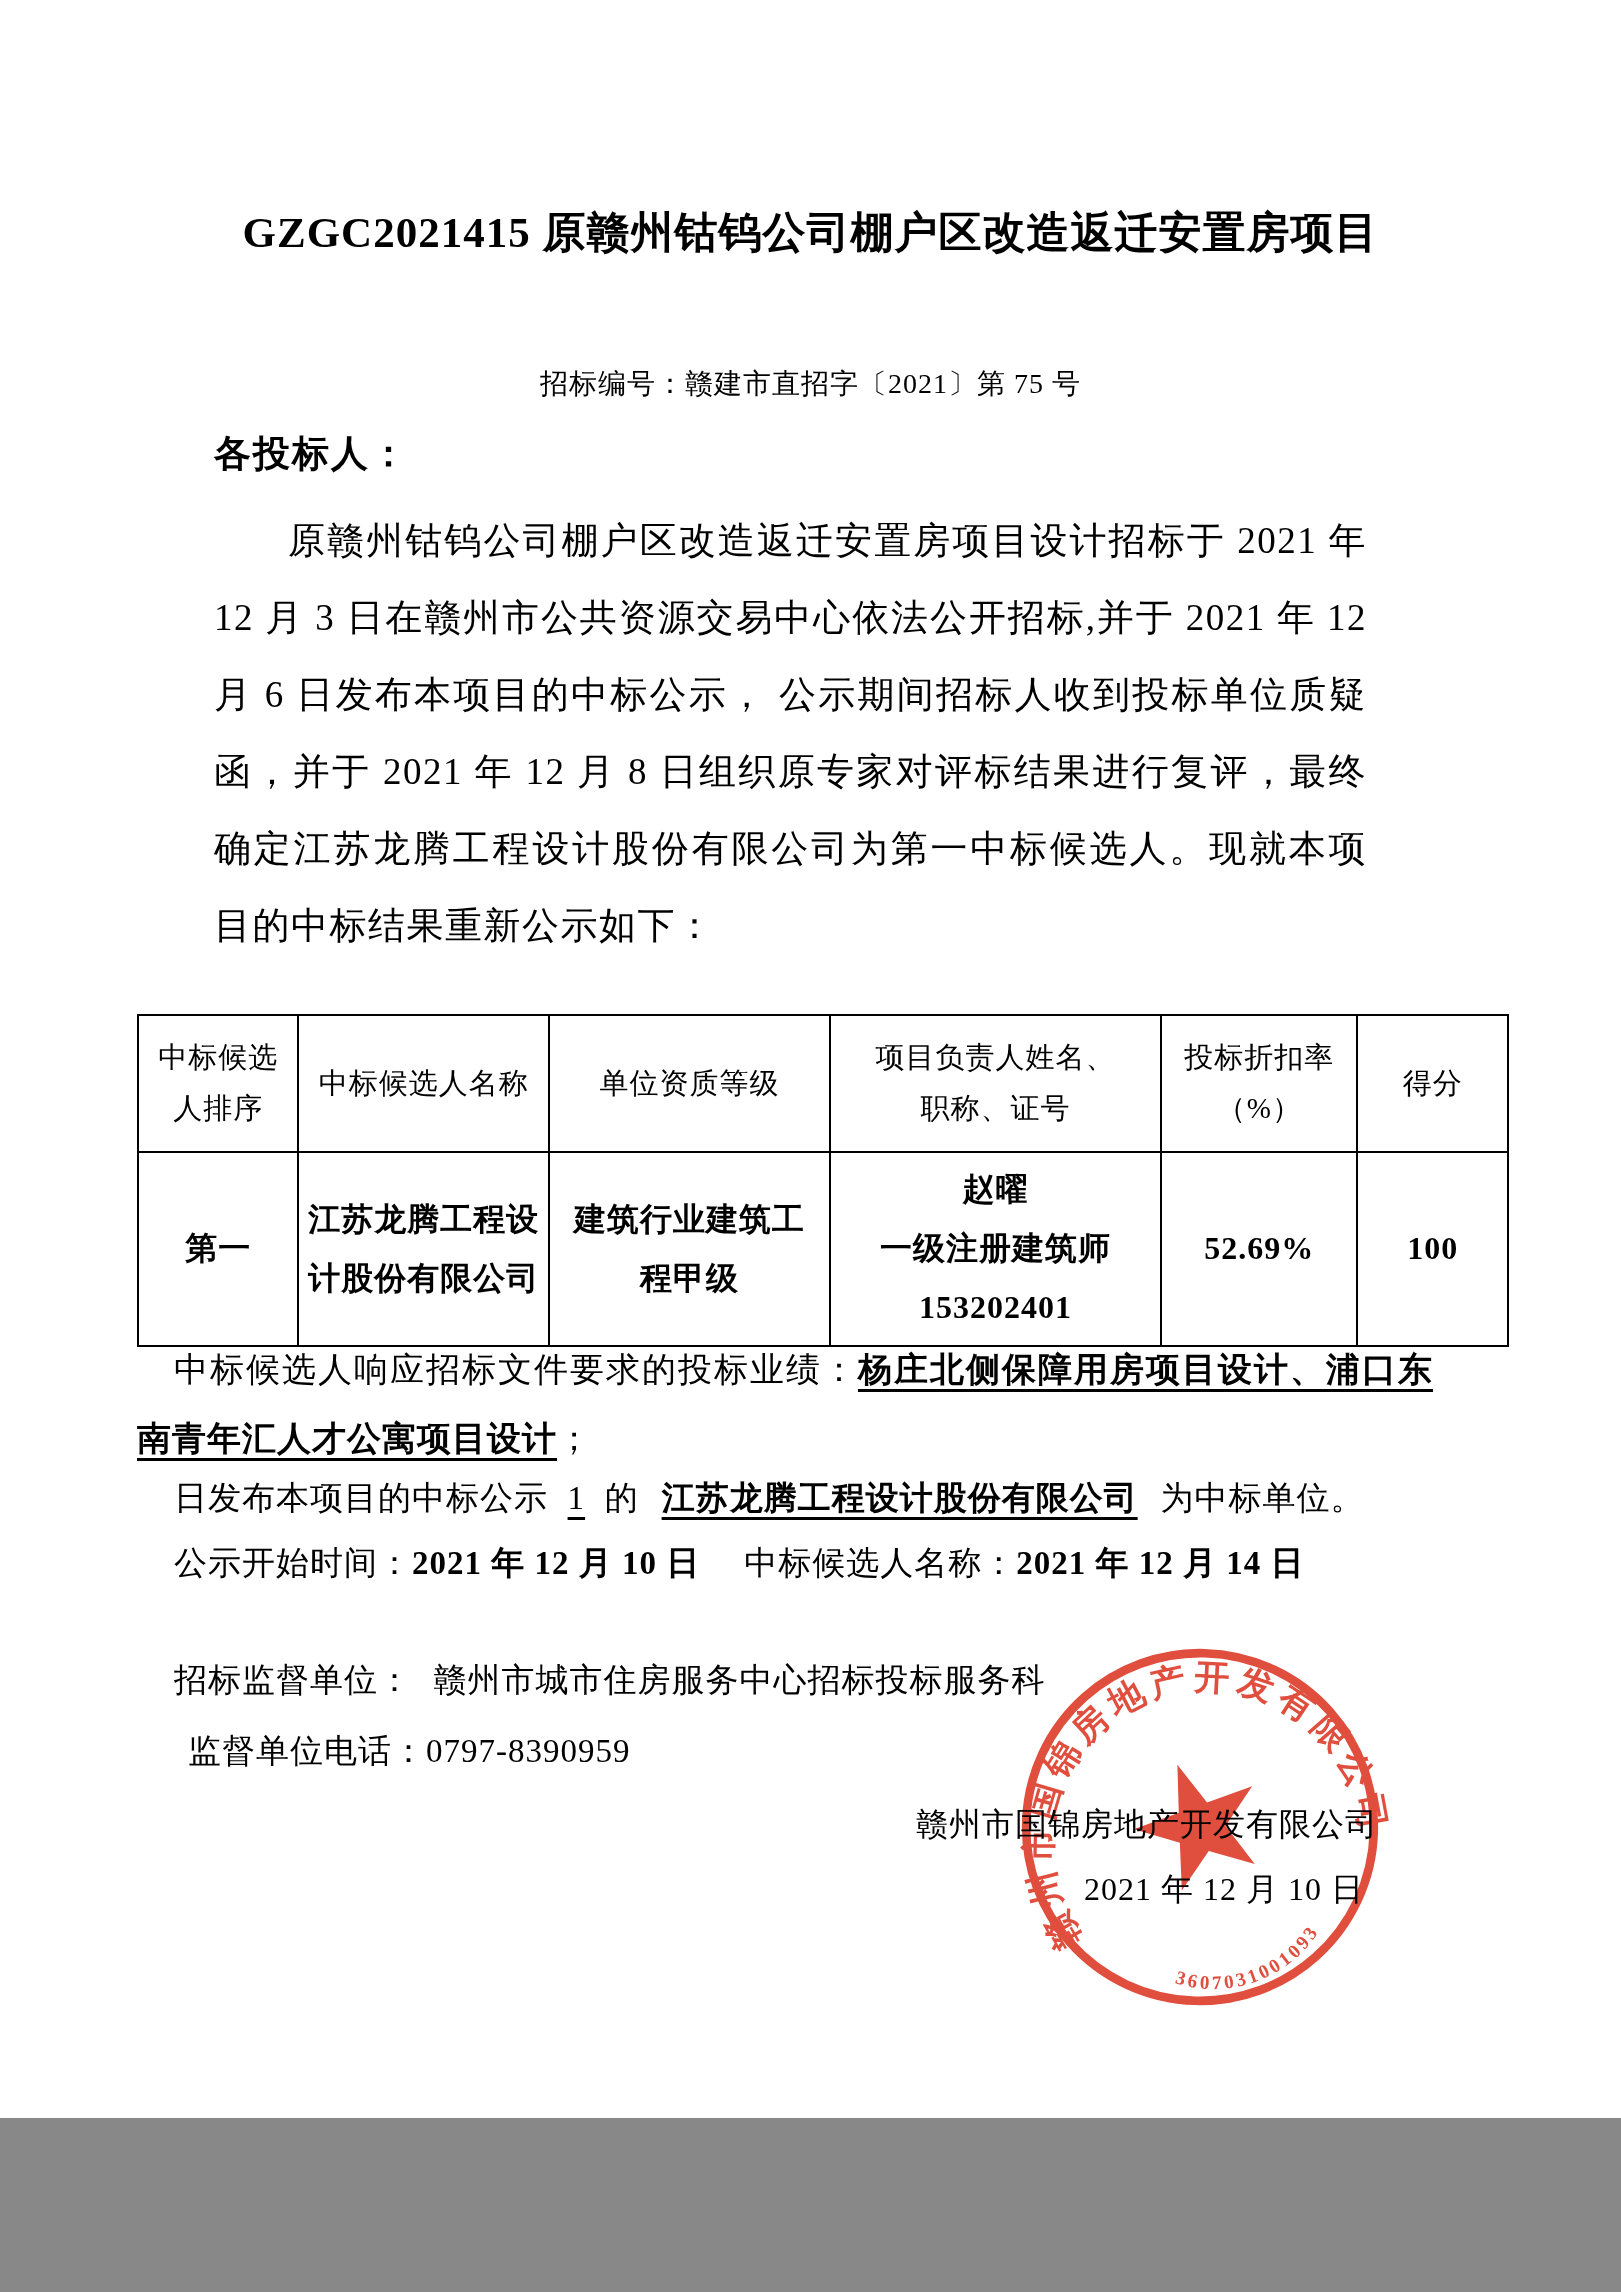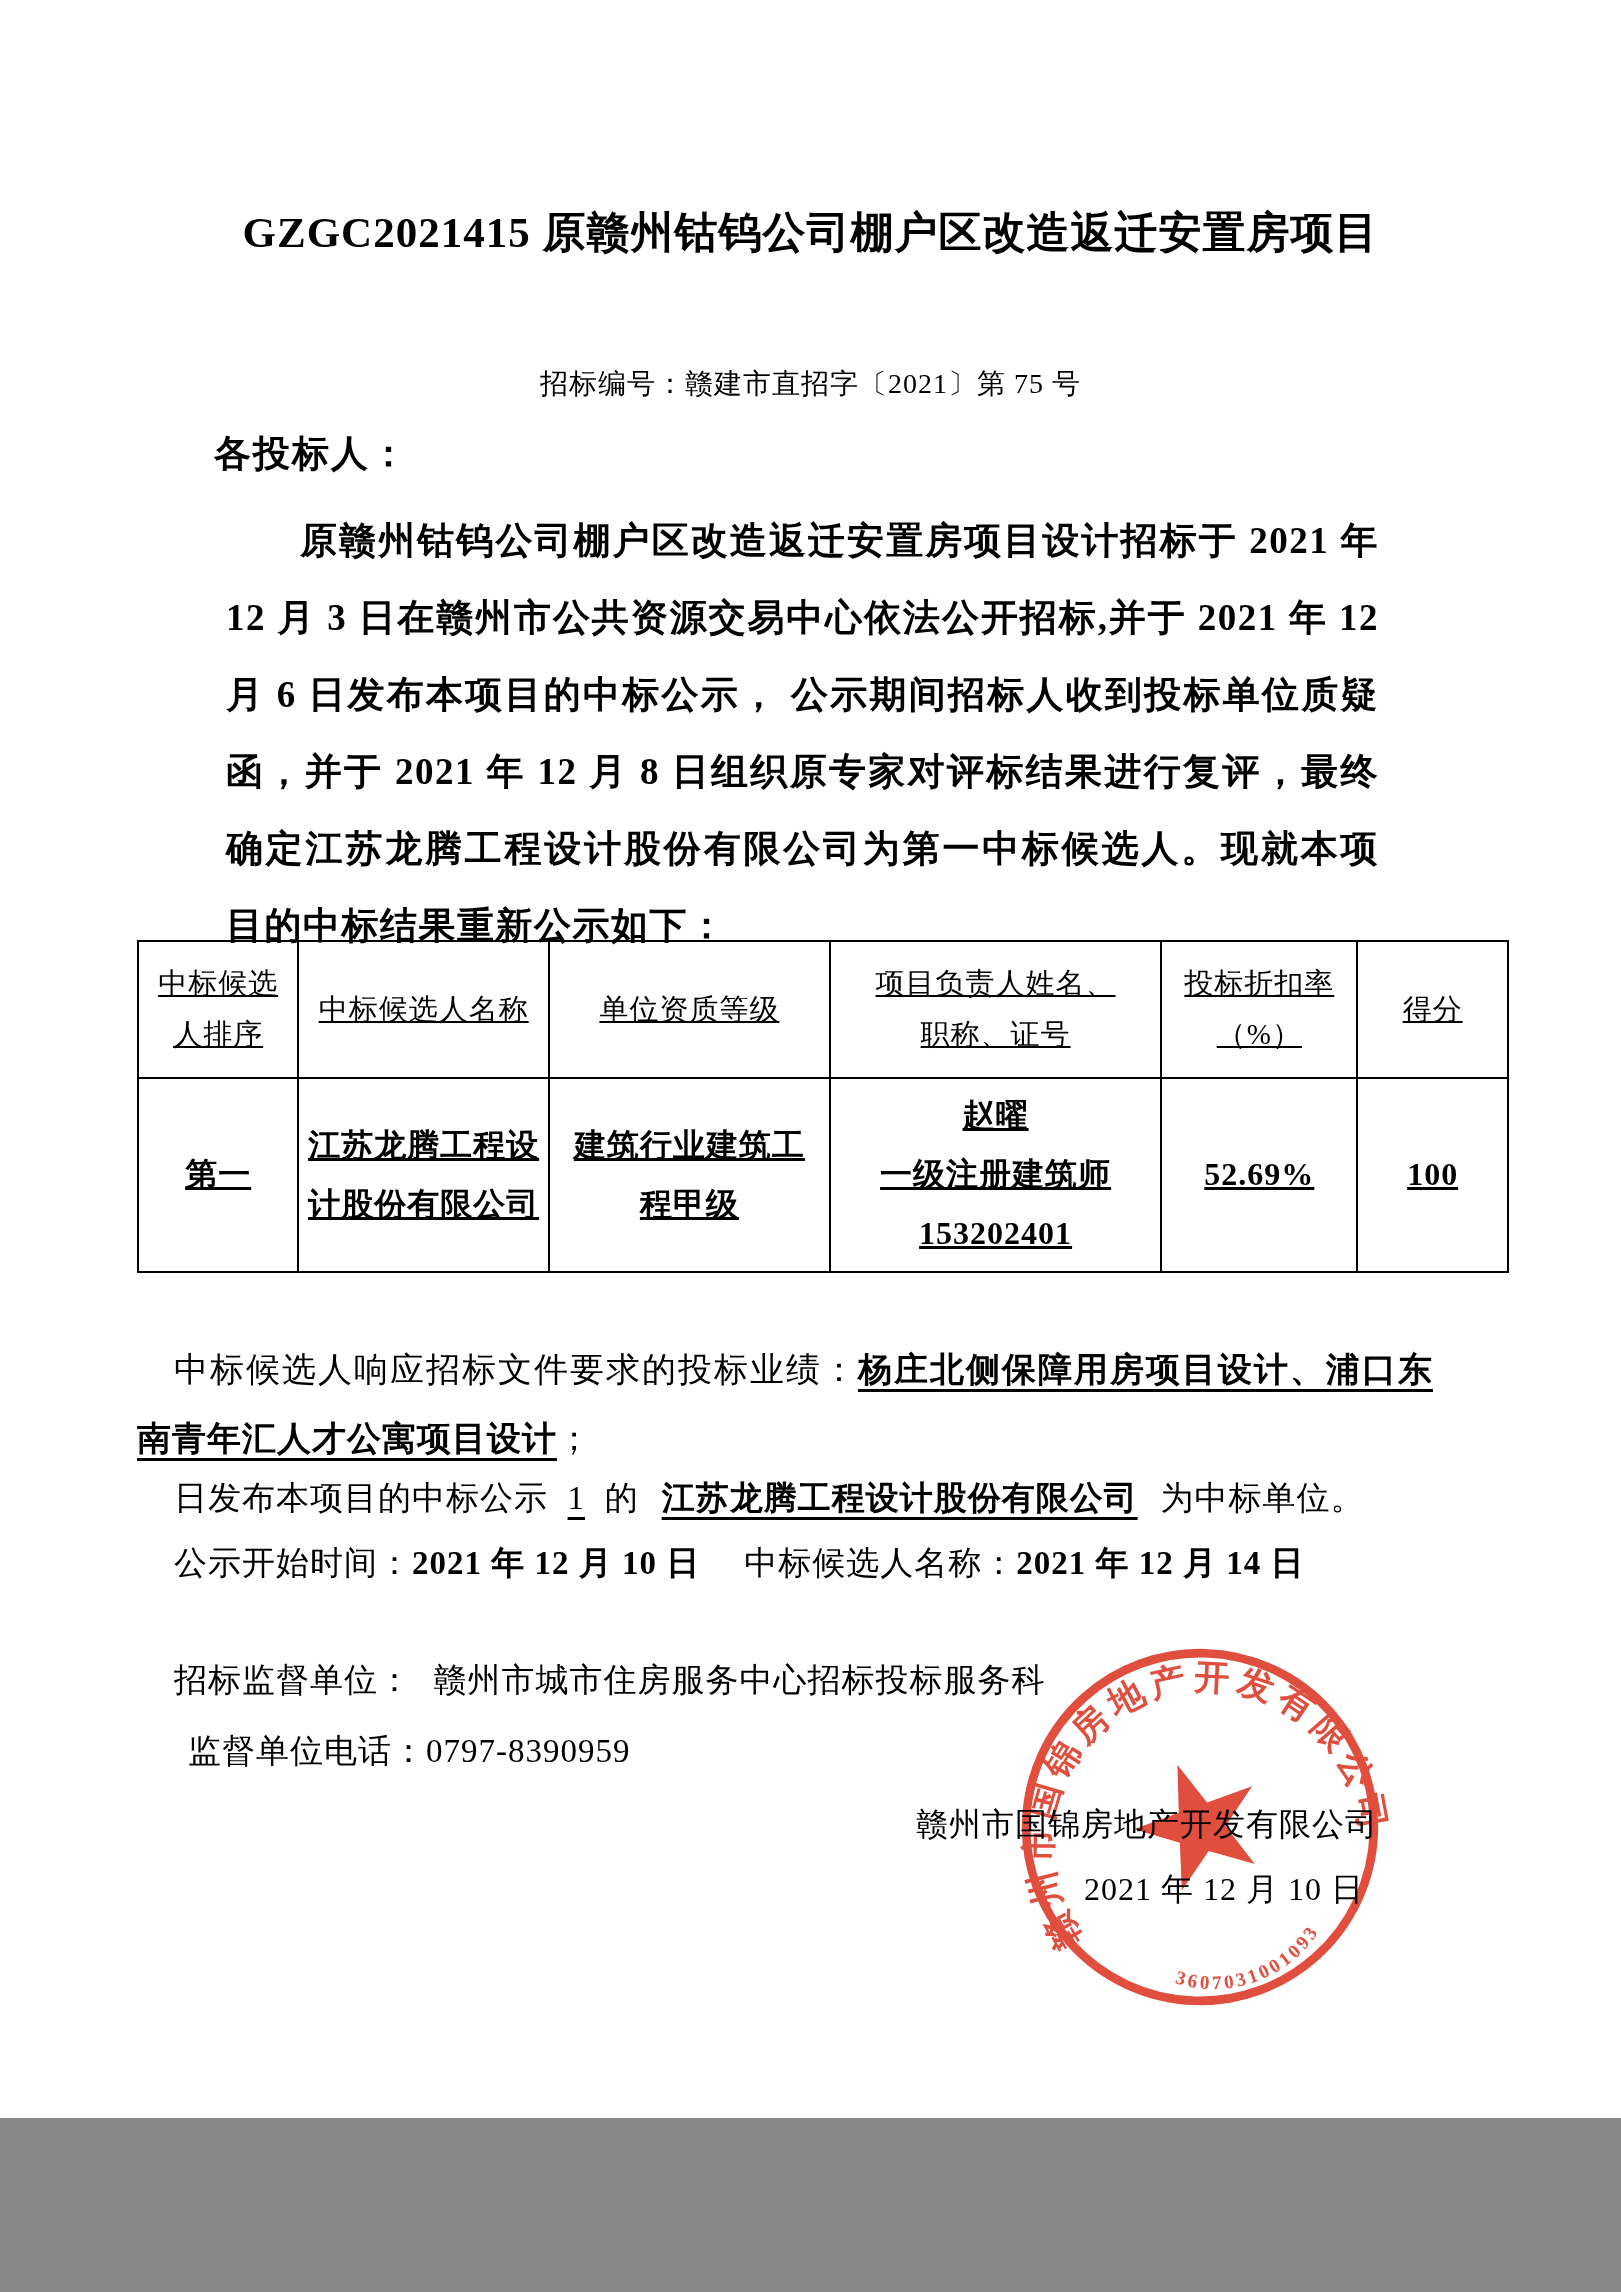--- a/index.html
+++ b/index.html
@@ -17,32 +17,31 @@
 
   .title-line1 { top:204px; font-size:43px; font-weight:bold; letter-spacing:1px; }
   .title-line2 { top:284px; font-size:43px; font-weight:bold; letter-spacing:2px; }
   .bid-number  { top:365px; font-size:28px; letter-spacing:1px; }
 
   .salutation {
     top:429px; left:214px;
     font-size:37px; font-weight:bold; letter-spacing:2px;
   }
   .body-par {
-    top:502px; left:226px; width:1153px;
-    font-size:37px; font-weight:bold;
+    top:502px; left:214px; width:1153px;
+    font-size:37px; font-weight:normal;
     line-height:77px; letter-spacing:1.5px;
     text-align:justify; text-indent:74px;
     margin:0;
   }
 
   table.bid-table {
-    position:absolute; top:940px; left:137px; width:1372px;
+    position:absolute; top:1014px; left:137px; width:1372px;
     border-collapse:collapse; table-layout:fixed;
     border:2.9px solid #000;
-    text-decoration:underline;
   }
   table.bid-table th, table.bid-table td {
     border:2px solid #000;
     text-align:center; vertical-align:middle;
     white-space:pre-line;
     padding:3.9px 5.9px;
     letter-spacing:1px;
   }
   table.bid-table th {
     height:127px; font-size:29px; font-weight:normal; line-height:51px;

